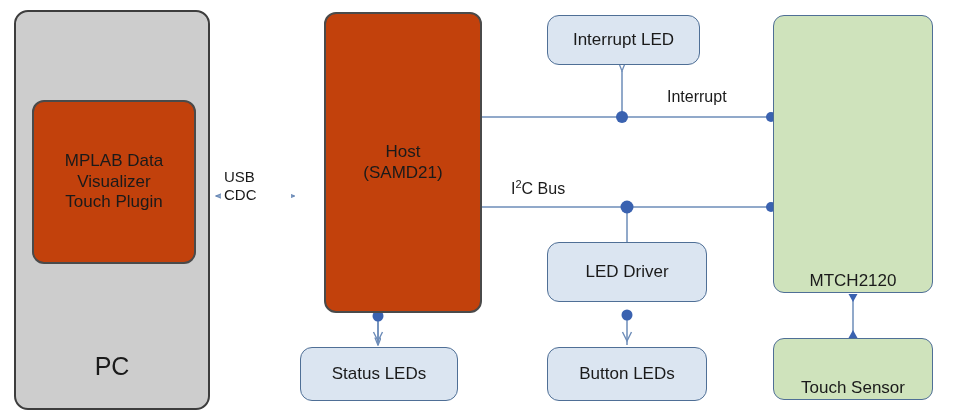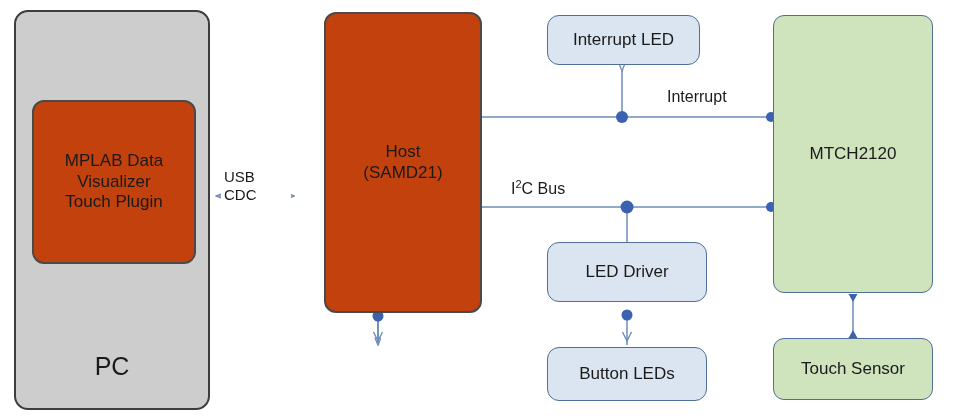--- a/index.html
+++ b/index.html
@@ -37,20 +37,21 @@
   }
   .box-blue {
     background: #dbe5f1;
     border: 1.6px solid #4f6f96;
     border-radius: 12px;
   }
   .box-green {
     background: #cfe3bc;
     border: 1.6px solid #4f6f96;
     border-radius: 11px;
+    align-items: flex-end;
   }
 
   #pc-box { left: 14px; top: 10px; width: 196px; height: 400px; }
   #pc-label {
     position: absolute;
     left: 14px;
     top: 352px;
     width: 196px;
     text-align: center;
     font-size: 25px;
@@ -163,20 +164,23 @@
     </span>
   </div>
 
   <div class="box box-yellow" id="host-box">
     <span>
       <span>Host</span><br>
       <span>(SAMD21)</span>
     </span>
   </div>
 
+  <div class="box box-blue" id="status-leds-box">
+    <span>Status LEDs</span>
+  </div>
 
   <div class="box box-blue" id="interrupt-led-box">
     <span>Interrupt LED</span>
   </div>
 
   <div class="box box-blue" id="led-driver-box">
     <span>LED Driver</span>
   </div>
 
   <div class="box box-blue" id="button-leds-box">

